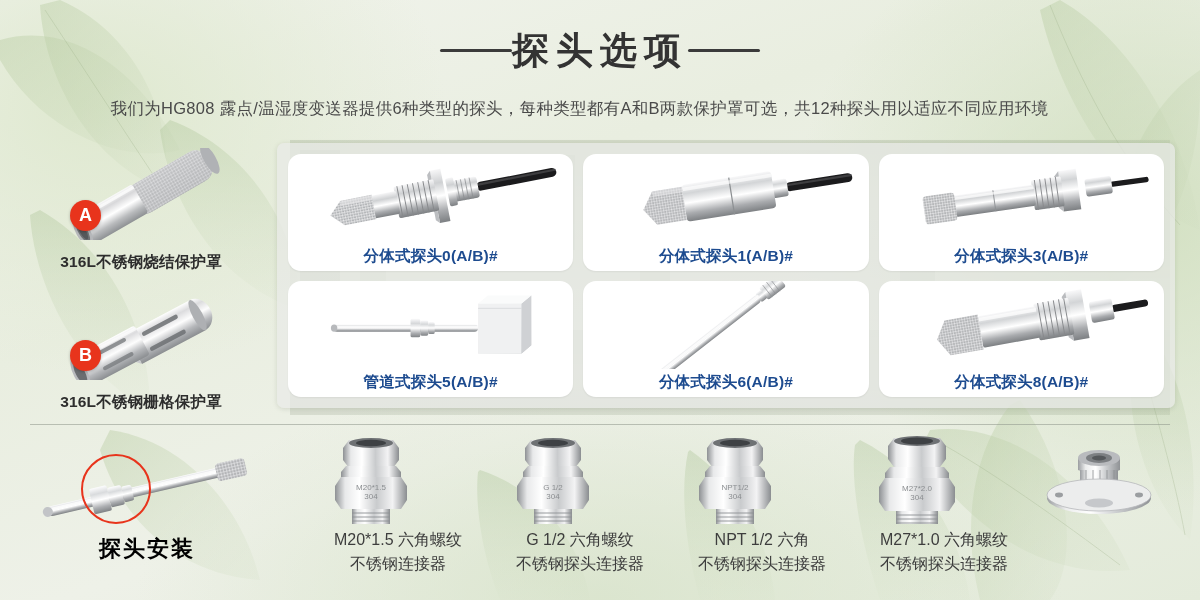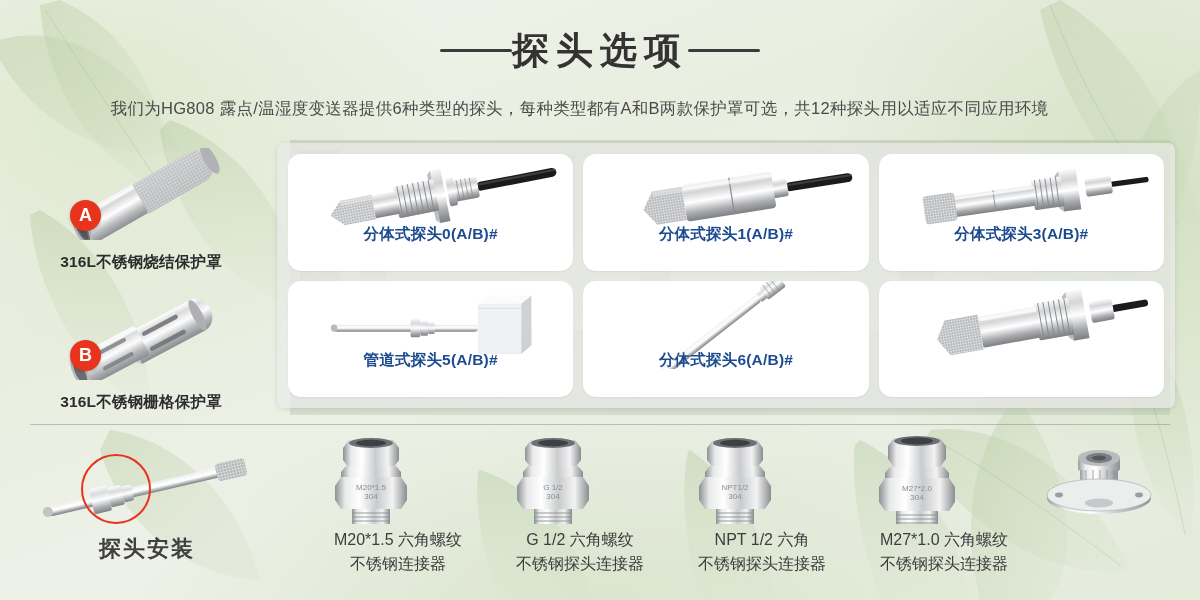--- a/index.html
+++ b/index.html
@@ -65,33 +65,33 @@
     gap:10px;
   }
   .probe-card {
     background:#fff; border-radius:13px; position:relative; overflow:hidden;
     display:flex; flex-direction:column; justify-content:flex-end; align-items:center;
     box-shadow:0 1px 2px rgba(0,0,0,.06);
   }
   .probe-art { position:absolute; left:0; right:0; top:0; bottom:28px; }
   .probe-cap {
     font-size:15.5px; font-weight:700; color:#1d4b8f; letter-spacing:.2px;
-    padding-bottom:26px; position:relative; z-index:2;
+    padding-bottom:4px; position:relative; z-index:2;
   }
 
   
   .divider {
     position:absolute; left:30px; top:424px; width:1140px; height:1px;
     background:#8e968a; opacity:.55; z-index:3;
   }
 
   
   .install-block { position:absolute; left:22px; top:436px; width:250px; z-index:3; text-align:center; }
   .install-art { position:relative; height:94px; }
-  .install-label { font-size:22px; font-weight:700; color:#404040; letter-spacing:2px; margin-top:4px; }
+  .install-label { font-size:22px; font-weight:700; color:#000000; letter-spacing:2px; margin-top:4px; }
 
   .conn-row {
     position:absolute; left:280px; top:436px; width:910px; height:150px; z-index:3;
     display:grid; grid-template-columns:repeat(5,1fr);
   }
   .conn-item { display:flex; flex-direction:column; align-items:flex-end; }
   .conn-art { height:88px; width:100%; position:relative; }
   .conn-cap { text-align:center; font-size:16px; color:#3d3d3d; line-height:1.5; margin-top:4px; }
   .conn-cap .l2 { display:block; }
 </style>
@@ -469,20 +469,21 @@
               <line x1="183" y1="29" x2="183" y2="71"></line>
             <line x1="189" y1="29" x2="189" y2="71"></line>
               <line x1="195" y1="29" x2="195" y2="71"></line>
           </g>
           <rect x="96" y="32" width="66" height="36" rx="2" fill="url(#m8)"></rect>
           <rect x="96" y="34" width="66" height="4" fill="#fff" opacity=".7"></rect>
           <path d="M58,30 h38 v40 h-38 l-12,-20 z" fill="url(#g8)"></path>
         </g>
       </svg>
     </div>
+    <div class="probe-cap">分体式探头8(A/B)#</div>
   </div>
 </div>
 
 <div class="divider"></div>
 
 <div class="install-block">
   <div class="install-art">
     <svg width="250" height="94" viewBox="0 0 250 94">
       <defs>
         <linearGradient id="rod" x1="0" y1="0" x2="0" y2="1">

